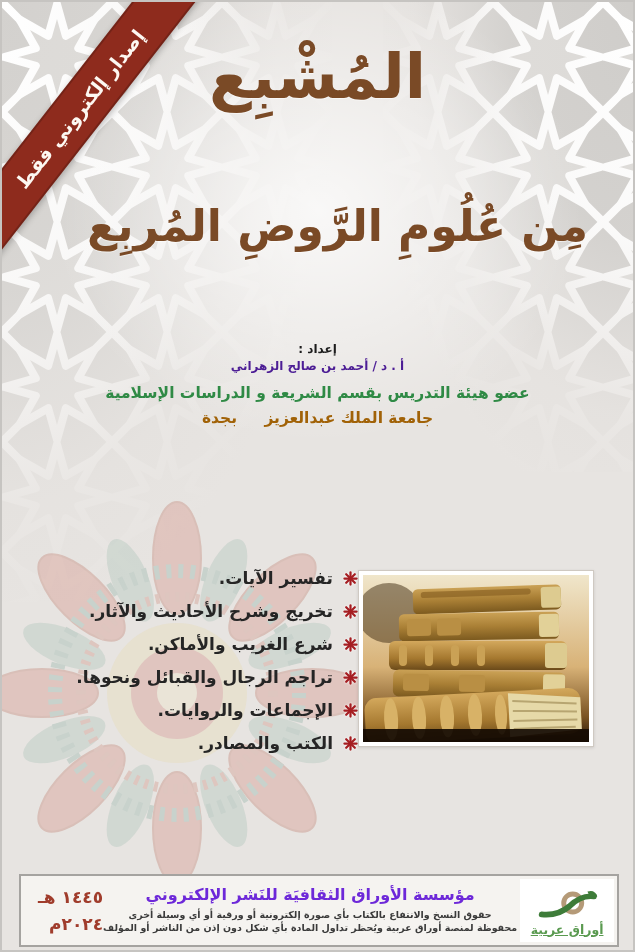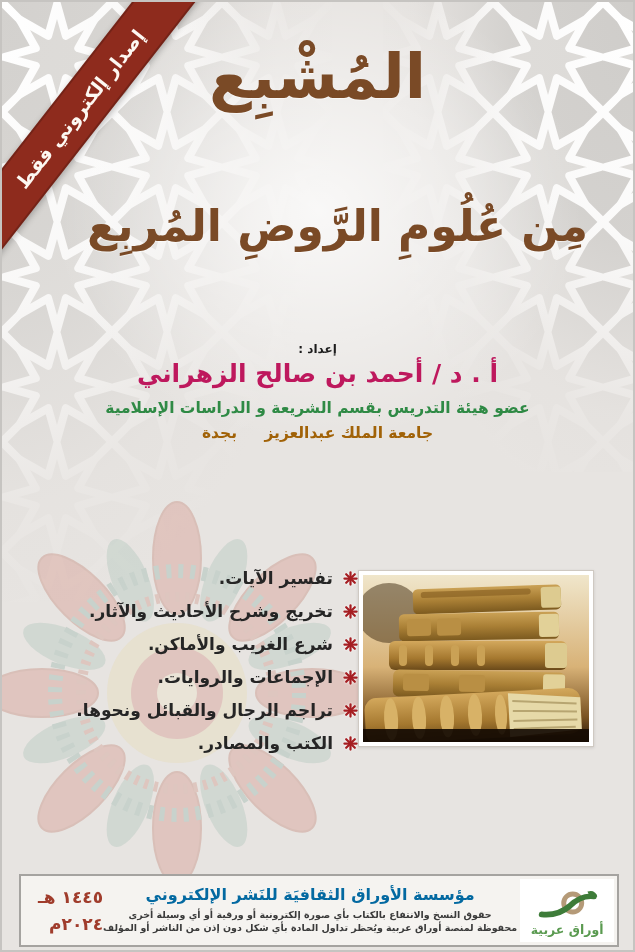--- a/index.html
+++ b/index.html
@@ -20,21 +20,21 @@
 
   
   .title-main{position:absolute;top:38px;left:0;width:100%;text-align:center;direction:rtl;
               font-size:62px;font-weight:bold;color:#7a4a26;text-shadow:0 1px 0 rgba(255,255,255,.5);}
   .title-sub{position:absolute;top:198px;left:0;width:100%;text-align:center;direction:rtl;
              font-size:44px;font-weight:bold;color:#7a4a26;text-shadow:0 1px 0 rgba(255,255,255,.5);padding-left:20px;}
 
   
   .prep{position:absolute;top:340px;left:0;width:100%;text-align:center;direction:rtl;}
   .prep-heading{font-size:12px;font-weight:bold;color:#1c1c1c;}
-  .prep-author{font-size:25px;font-weight:bold;color:#be185d;margin-top:3px;}
+  .prep-author{font-size:12px;font-weight:bold;color:#4c1d95;margin-top:3px;}
   .prep-aff1{font-size:15.5px;font-weight:bold;color:#2f8a45;margin-top:11px;}
   .prep-aff2{font-size:15.5px;font-weight:bold;color:#a16207;margin-top:7px;}
   .prep-aff2 .city{margin-right:22px;}
 
   
   .mandala{position:absolute;left:-22px;top:494px;pointer-events:none;}
 
   
   .features{position:absolute;left:18px;top:566px;width:338px;direction:rtl;}
   .feature-row{display:flex;align-items:center;height:20px;margin-bottom:13px;}
@@ -45,26 +45,26 @@
   .photo{position:absolute;left:356px;top:568px;width:236px;height:177px;background:#fff;
          box-sizing:border-box;padding:4px;border:1px solid #cfc9c2;box-shadow:0 1px 3px rgba(0,0,0,.12);}
   .photo svg{display:block;}
 
   
   .footer-bar{position:absolute;left:17px;top:872px;width:600px;height:73px;background:#f5f3f0;
               box-sizing:border-box;border:2px solid #a5a3a0;display:flex;flex-direction:row;}
   .dates{width:112px;display:flex;flex-direction:column;align-items:flex-start;justify-content:center;
          direction:rtl;color:#a03c2c;font-weight:bold;font-size:17px;line-height:1.55;}
   .pub{flex:1;text-align:center;direction:rtl;padding-top:9px;}
-  .pub-title{font-size:16px;font-weight:bold;color:#0369a1;}
+  .pub-title{font-size:16px;font-weight:bold;color:#6d28d9;}
   .pub-copy{font-size:9.5px;font-weight:bold;color:#3a3a3a;line-height:1.4;margin-top:4px;}
   .pub-copy div{white-space:nowrap;}
   .logo-box{width:128px;margin:3px;background:#ffffff;display:flex;flex-direction:column;
             align-items:center;justify-content:center;}
-  .logo-text{font-size:12.5px;font-weight:bold;color:#5a9a50;direction:rtl;margin-top:1px;}
+  .logo-text{font-size:12.5px;font-weight:bold;color:#5a9a50;direction:rtl;margin-top:1px;text-decoration:underline;}
 </style>
 </head>
 <body>
 
 <div class="cover">
 
   <svg class="pat pat-tl" width="330" height="600" viewBox="0 0 330 600">
     <defs>
       <pattern id="girihTL" width="110" height="110" patternUnits="userSpaceOnUse">
         <rect width="110" height="110" fill="#d3d1ce"></rect>
@@ -217,32 +217,32 @@
     </div>
     <div class="feature-row">
       <svg width="15" height="15" viewBox="0 0 16 16">
           <g stroke="#a51e22" stroke-width="2.4" stroke-linecap="round">
             <line x1="8" y1="1.5" x2="8" y2="14.5"></line>
             <line x1="1.5" y1="8" x2="14.5" y2="8"></line>
             <line x1="3.4" y1="3.4" x2="12.6" y2="12.6"></line>
             <line x1="12.6" y1="3.4" x2="3.4" y2="12.6"></line>
           </g>
         </svg>
+      <span class="feature-text">تراجم الرجال والقبائل ونحوها.</span>
+    </div>
+    <div class="feature-row">
+      <svg width="15" height="15" viewBox="0 0 16 16">
+          <g stroke="#a51e22" stroke-width="2.4" stroke-linecap="round">
+            <line x1="8" y1="1.5" x2="8" y2="14.5"></line>
+            <line x1="1.5" y1="8" x2="14.5" y2="8"></line>
+            <line x1="3.4" y1="3.4" x2="12.6" y2="12.6"></line>
+            <line x1="12.6" y1="3.4" x2="3.4" y2="12.6"></line>
+          </g>
+        </svg>
       <span class="feature-text">الإجماعات والروايات.</span>
-    </div>
-    <div class="feature-row">
-      <svg width="15" height="15" viewBox="0 0 16 16">
-          <g stroke="#a51e22" stroke-width="2.4" stroke-linecap="round">
-            <line x1="8" y1="1.5" x2="8" y2="14.5"></line>
-            <line x1="1.5" y1="8" x2="14.5" y2="8"></line>
-            <line x1="3.4" y1="3.4" x2="12.6" y2="12.6"></line>
-            <line x1="12.6" y1="3.4" x2="3.4" y2="12.6"></line>
-          </g>
-        </svg>
-      <span class="feature-text">تراجم الرجال والقبائل ونحوها.</span>
     </div>
     <div class="feature-row">
       <svg width="15" height="15" viewBox="0 0 16 16">
           <g stroke="#a51e22" stroke-width="2.4" stroke-linecap="round">
             <line x1="8" y1="1.5" x2="8" y2="14.5"></line>
             <line x1="1.5" y1="8" x2="14.5" y2="8"></line>
             <line x1="3.4" y1="3.4" x2="12.6" y2="12.6"></line>
             <line x1="12.6" y1="3.4" x2="3.4" y2="12.6"></line>
           </g>
         </svg>

